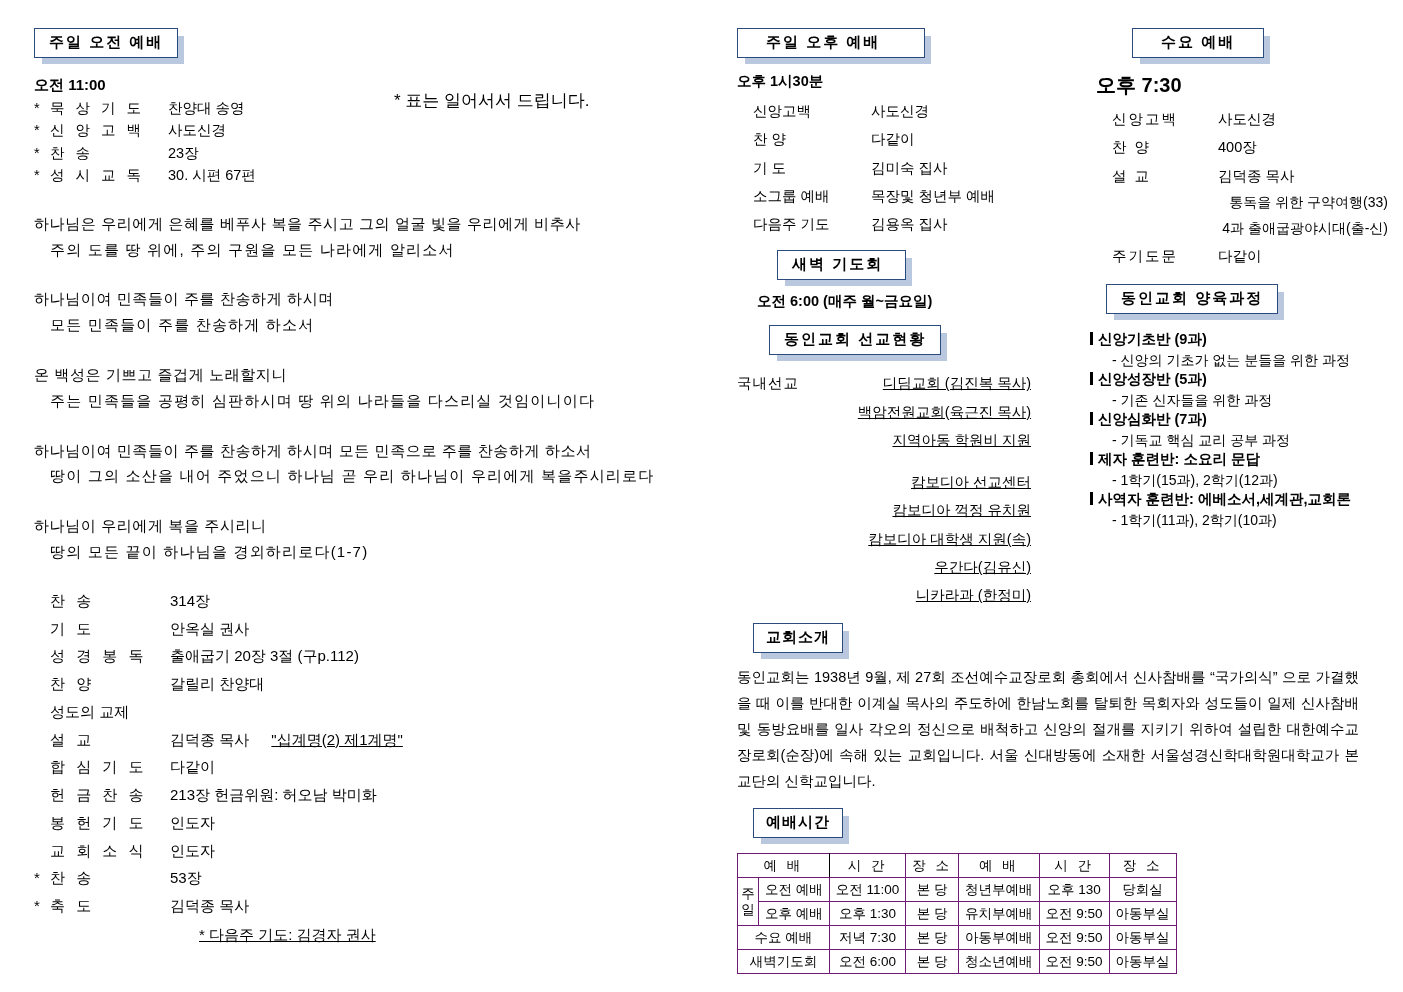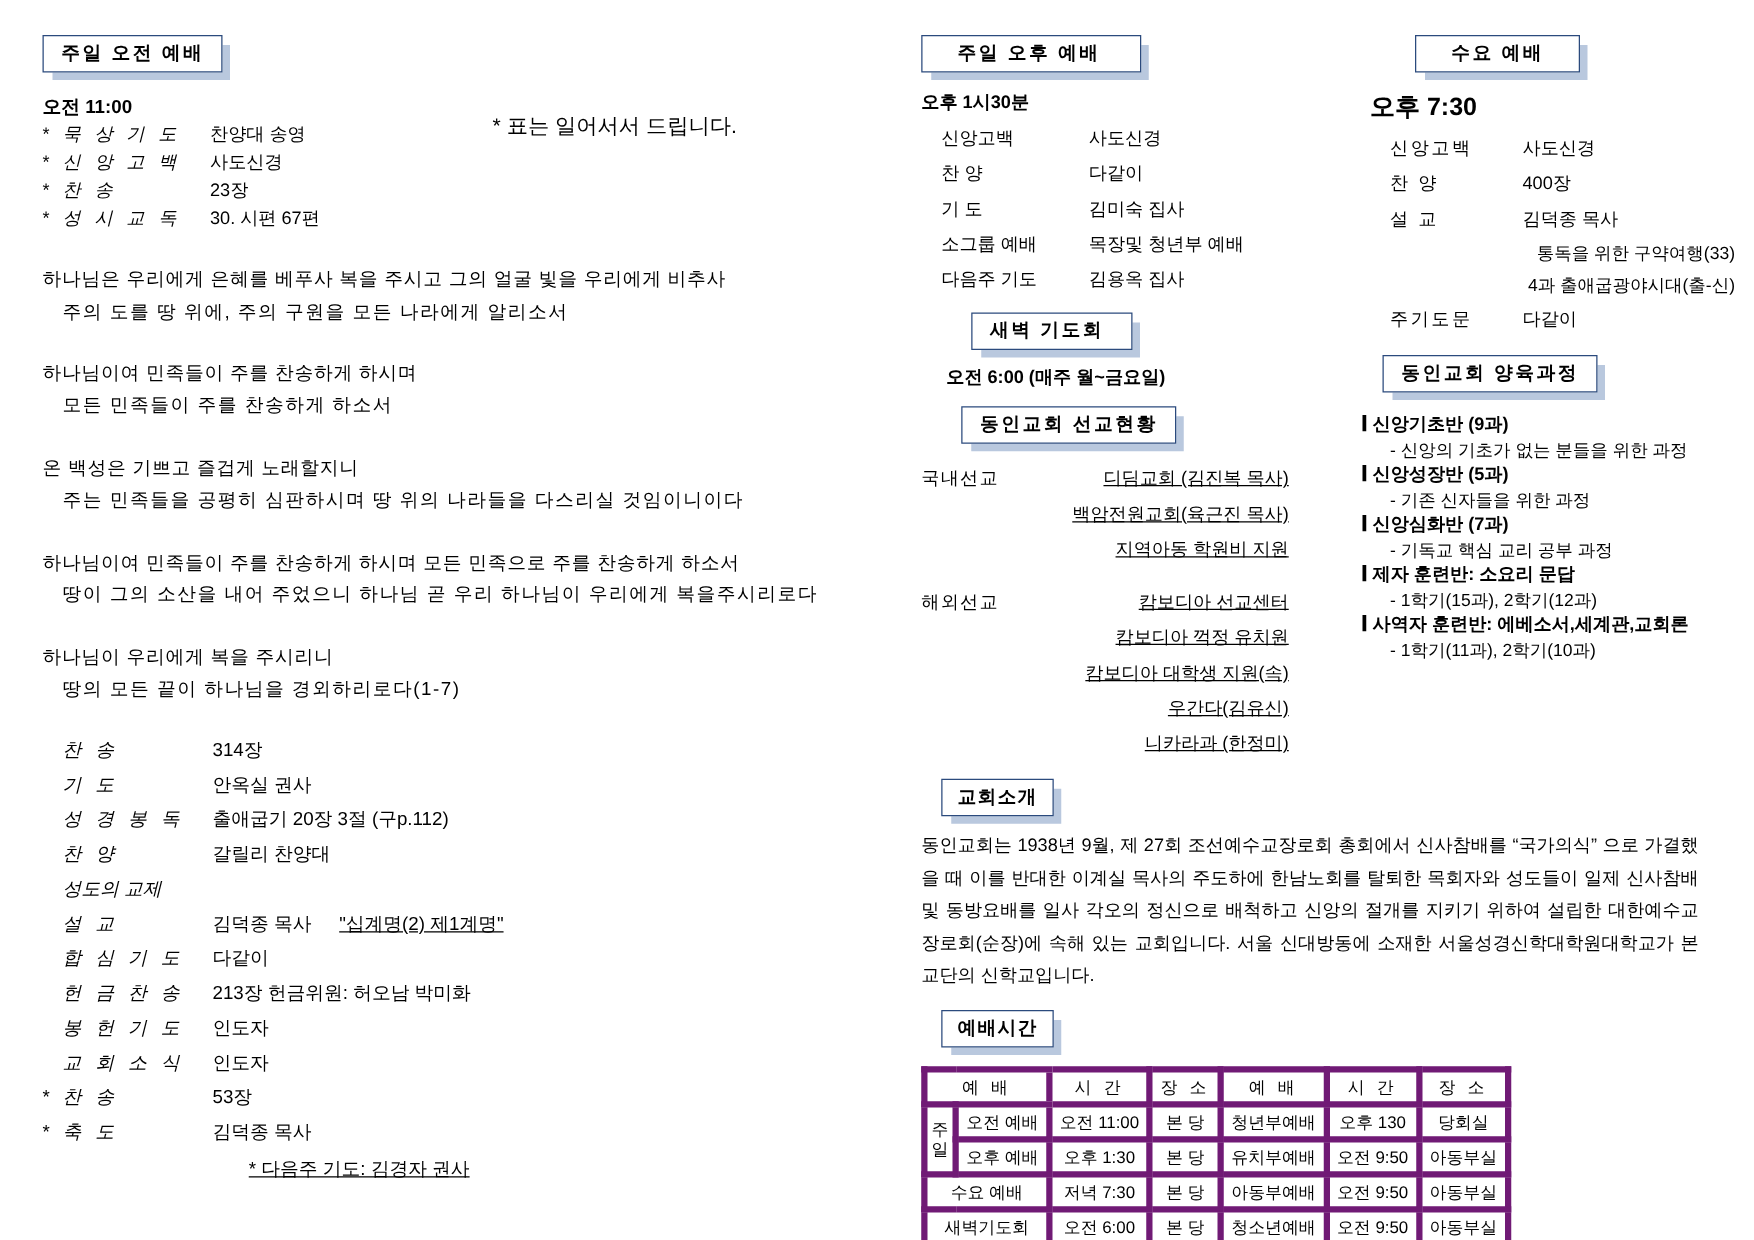--- a/index.html
+++ b/index.html
@@ -60,21 +60,20 @@
   }
   .star {
     width: 16px;
     display: inline-block;
     flex: 0 0 16px;
   }
   .lbl-wide {
     width: 118px;
     flex: 0 0 118px;
     letter-spacing: 3.5px;
-    font-style: italic;
   }
   .lbl-wide.nosp { letter-spacing: 0px; }
   .val { flex: 1 1 auto; }
   .time-line {
     font-weight: bold;
     font-size: 15px;
     margin-bottom: 2px;
   }
   .note-right {
     position: absolute;
@@ -212,21 +211,21 @@
   .tbl-wrap {
     position: absolute;
     left: 737px;
     top: 853px;
   }
   table.sched {
     border-collapse: collapse;
     font-size: 13.5px;
   }
   table.sched td {
-    border: 5px solid #701a75;
+    border: 1px solid #701a75;
     padding: 2px 6px;
     text-align: center;
     white-space: nowrap;
     height: 19px;
   }
   table.sched td.hcell { font-weight: normal; letter-spacing: 3px; }
   table.sched td.vday {
     width: 20px;
     letter-spacing: 0;
     padding: 0;
@@ -345,21 +344,21 @@
         <span class="star">*</span>
         <span class="lbl-wide">축         도</span>
         <span class="val">김덕종 목사</span>
       </div>
       <div class="center-note">* 다음주 기도: 김경자 권사</div>
     </div>
   </div>
 
   <div class="col-mid">
     <div class="hdrwrap">
-      <div class="hdr" style="padding-left:28px;padding-right:32px">주일 오후 예배</div>
+      <div class="hdr" style="padding-left:28px;padding-right:44px">주일 오후 예배</div>
     </div>
 
     <div class="mid-time">오후 1시30분</div>
 
     <div class="mrow">
       <span class="mlbl tight">신앙고백</span>
       <span class="mval">사도신경</span>
     </div>
     <div class="mrow">
       <span class="mlbl tight">찬      양</span>
@@ -393,21 +392,20 @@
     <div class="miss-row">
       <span class="mk">국내선교</span>
       <span class="miss-items">
         <div>디딤교회 (김진복 목사)</div>
         <div>백암전원교회(육근진 목사)</div>
         <div>지역아동 학원비 지원</div>
       </span>
     </div>
     <div style="height:14px"></div>
     <div class="miss-row">
-      <span class="mk">해외선교</span>
       <span class="miss-items">
         <div>캄보디아 선교센터</div>
         <div>캄보디아 꺽정 유치원</div>
         <div>캄보디아 대학생 지원(속)</div>
         <div>우간다(김유신)</div>
         <div>니카라과 (한정미)</div>
       </span>
     </div>
 
     <div style="height:14px"></div>

